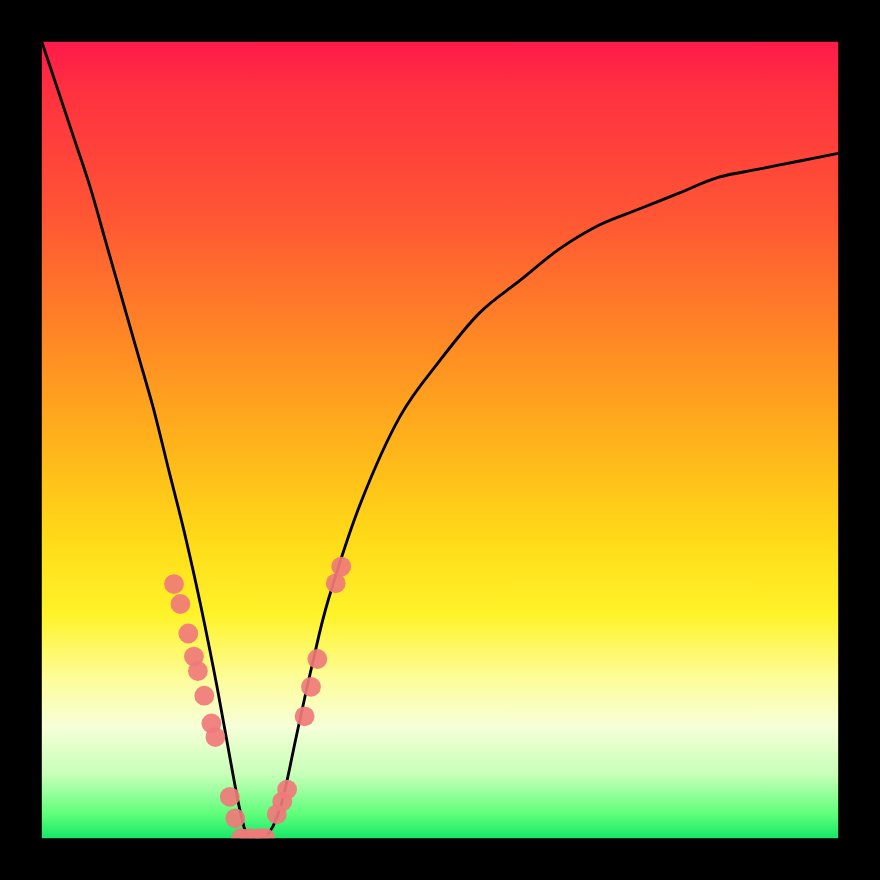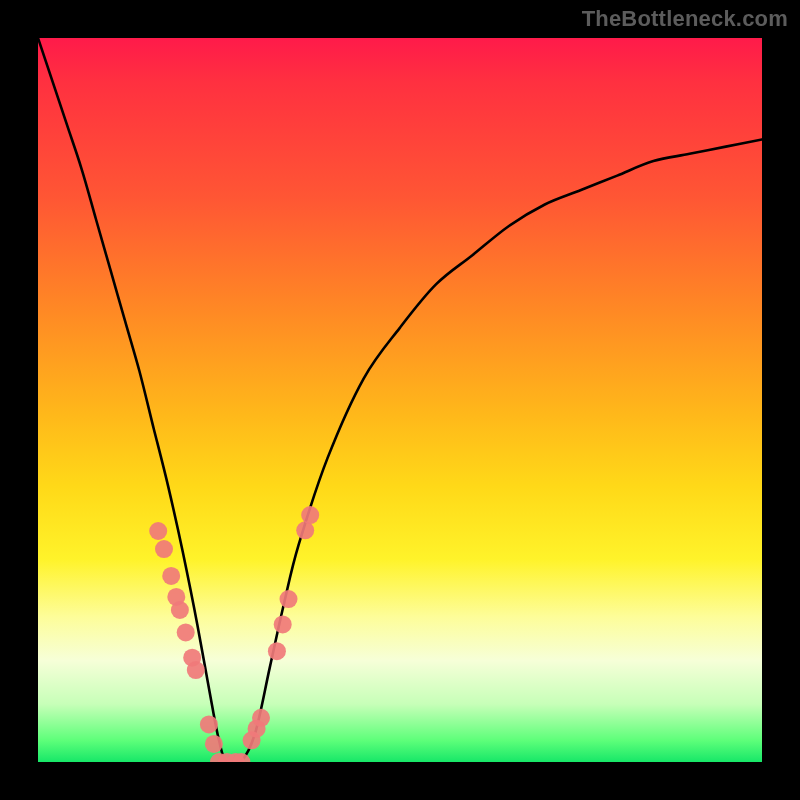--- a/index.html
+++ b/index.html
@@ -84,14 +84,13 @@
           <circle cx="218.6" cy="690.7" r="9" fill="#f07a7a" fill-opacity="0.92"></circle>
           <circle cx="223.0" cy="679.8" r="9" fill="#f07a7a" fill-opacity="0.92"></circle>
           <circle cx="238.9" cy="613.2" r="9" fill="#f07a7a" fill-opacity="0.92"></circle>
           <circle cx="244.7" cy="586.4" r="9" fill="#f07a7a" fill-opacity="0.92"></circle>
           <circle cx="250.5" cy="561.1" r="9" fill="#f07a7a" fill-opacity="0.92"></circle>
           <circle cx="267.2" cy="492.3" r="9" fill="#f07a7a" fill-opacity="0.92"></circle>
           <circle cx="272.2" cy="477.1" r="9" fill="#f07a7a" fill-opacity="0.92"></circle>
         </g>
     </svg>
   </div>
-  <div class="watermark">TheBottleneck.com</div>
 </div>
 
 </body></html>

